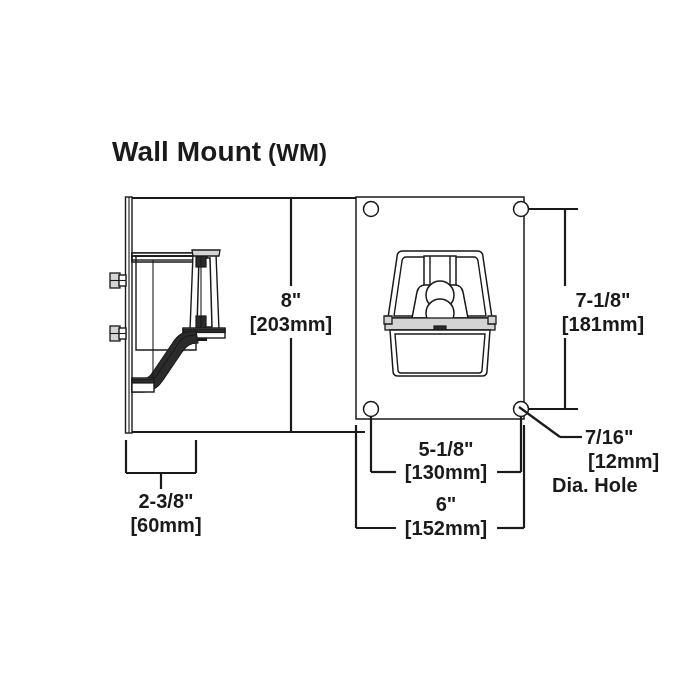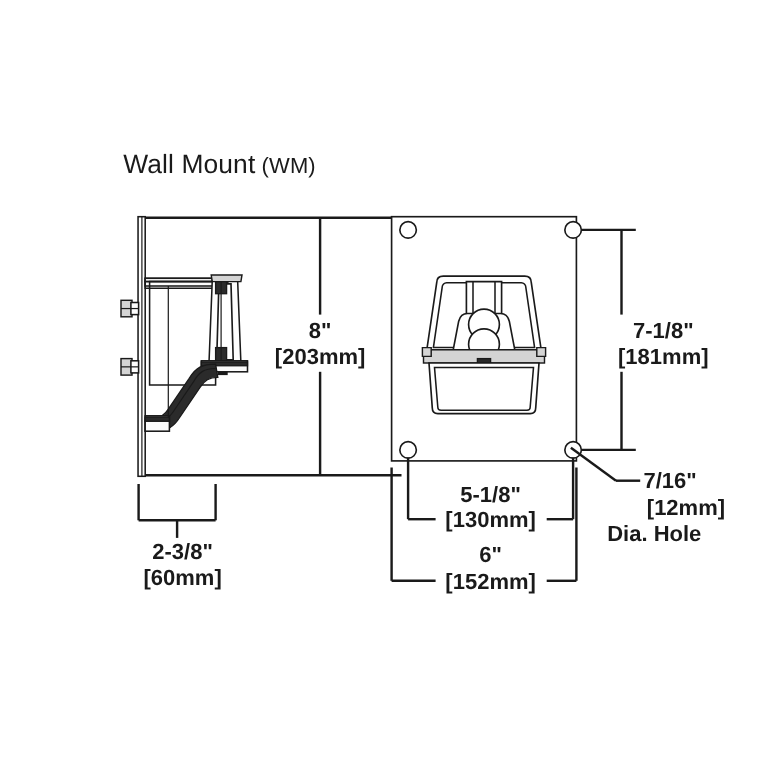--- a/index.html
+++ b/index.html
@@ -24,27 +24,27 @@
     height: 700px;
   }
   .title-block {
     position: absolute;
     left: 112px;
     top: 138px;
     white-space: nowrap;
     line-height: 1;
   }
   .title-main {
+    font-size: 28px;
+    font-weight: bold;
+    letter-spacing: 0.1px;
+  }
+  .title-sub {
     font-size: 24px;
-    font-weight: normal;
-    letter-spacing: 0.1px;
-  }
-  .title-sub {
-    font-size: 20px;
-    font-weight: normal;
+    font-weight: bold;
     letter-spacing: 0.1px;
   }
   svg.figure {
     position: absolute;
     left: 0;
     top: 0;
     width: 700px;
     height: 700px;
   }
   text.dim {

